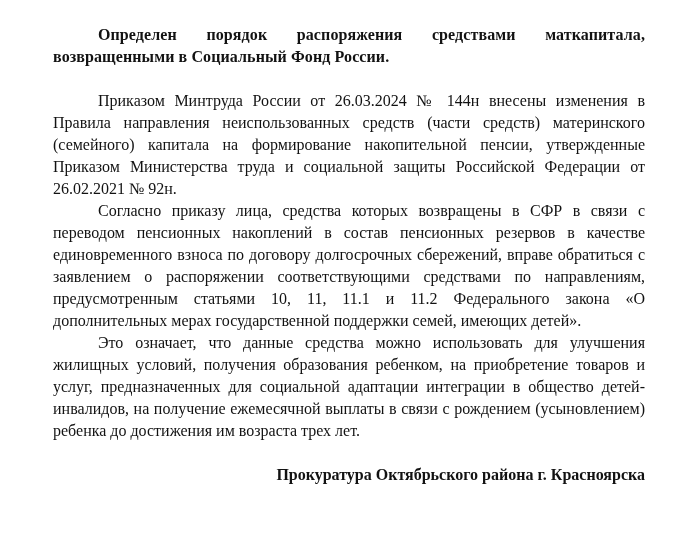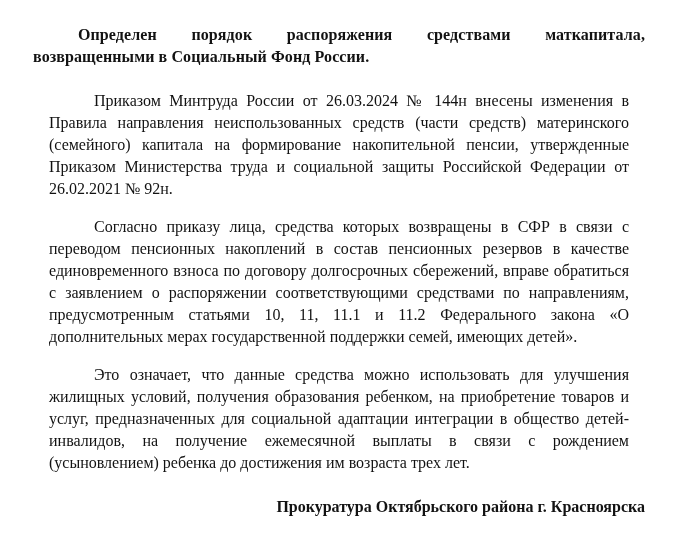--- a/index.html
+++ b/index.html
@@ -7,35 +7,35 @@
     padding: 0;
     background: #ffffff;
   }
   .page {
     position: relative;
     width: 677px;
     height: 542px;
     background: #ffffff;
     overflow: hidden;
     box-sizing: border-box;
-    padding: 24px 32px 0 33px;
+    padding: 24px 32px 0 53px;
     font-family: "Liberation Serif", "DejaVu Serif", serif;
     font-size: 16px;
     line-height: 22px;
     color: #121212;
   }
   .doc-title {
     margin: 0 0 22px 0;
     font-weight: bold;
     text-align: justify;
     text-indent: 45px;
     letter-spacing: 0.1px;
   }
   .body-para {
-    margin: 16px;
+    margin: 0;
     text-align: justify;
     text-indent: 45px;
   }
   .signature {
     margin: 22px 0 0 0;
     font-weight: bold;
     text-align: right;
     text-indent: 0;
   }
 </style>

